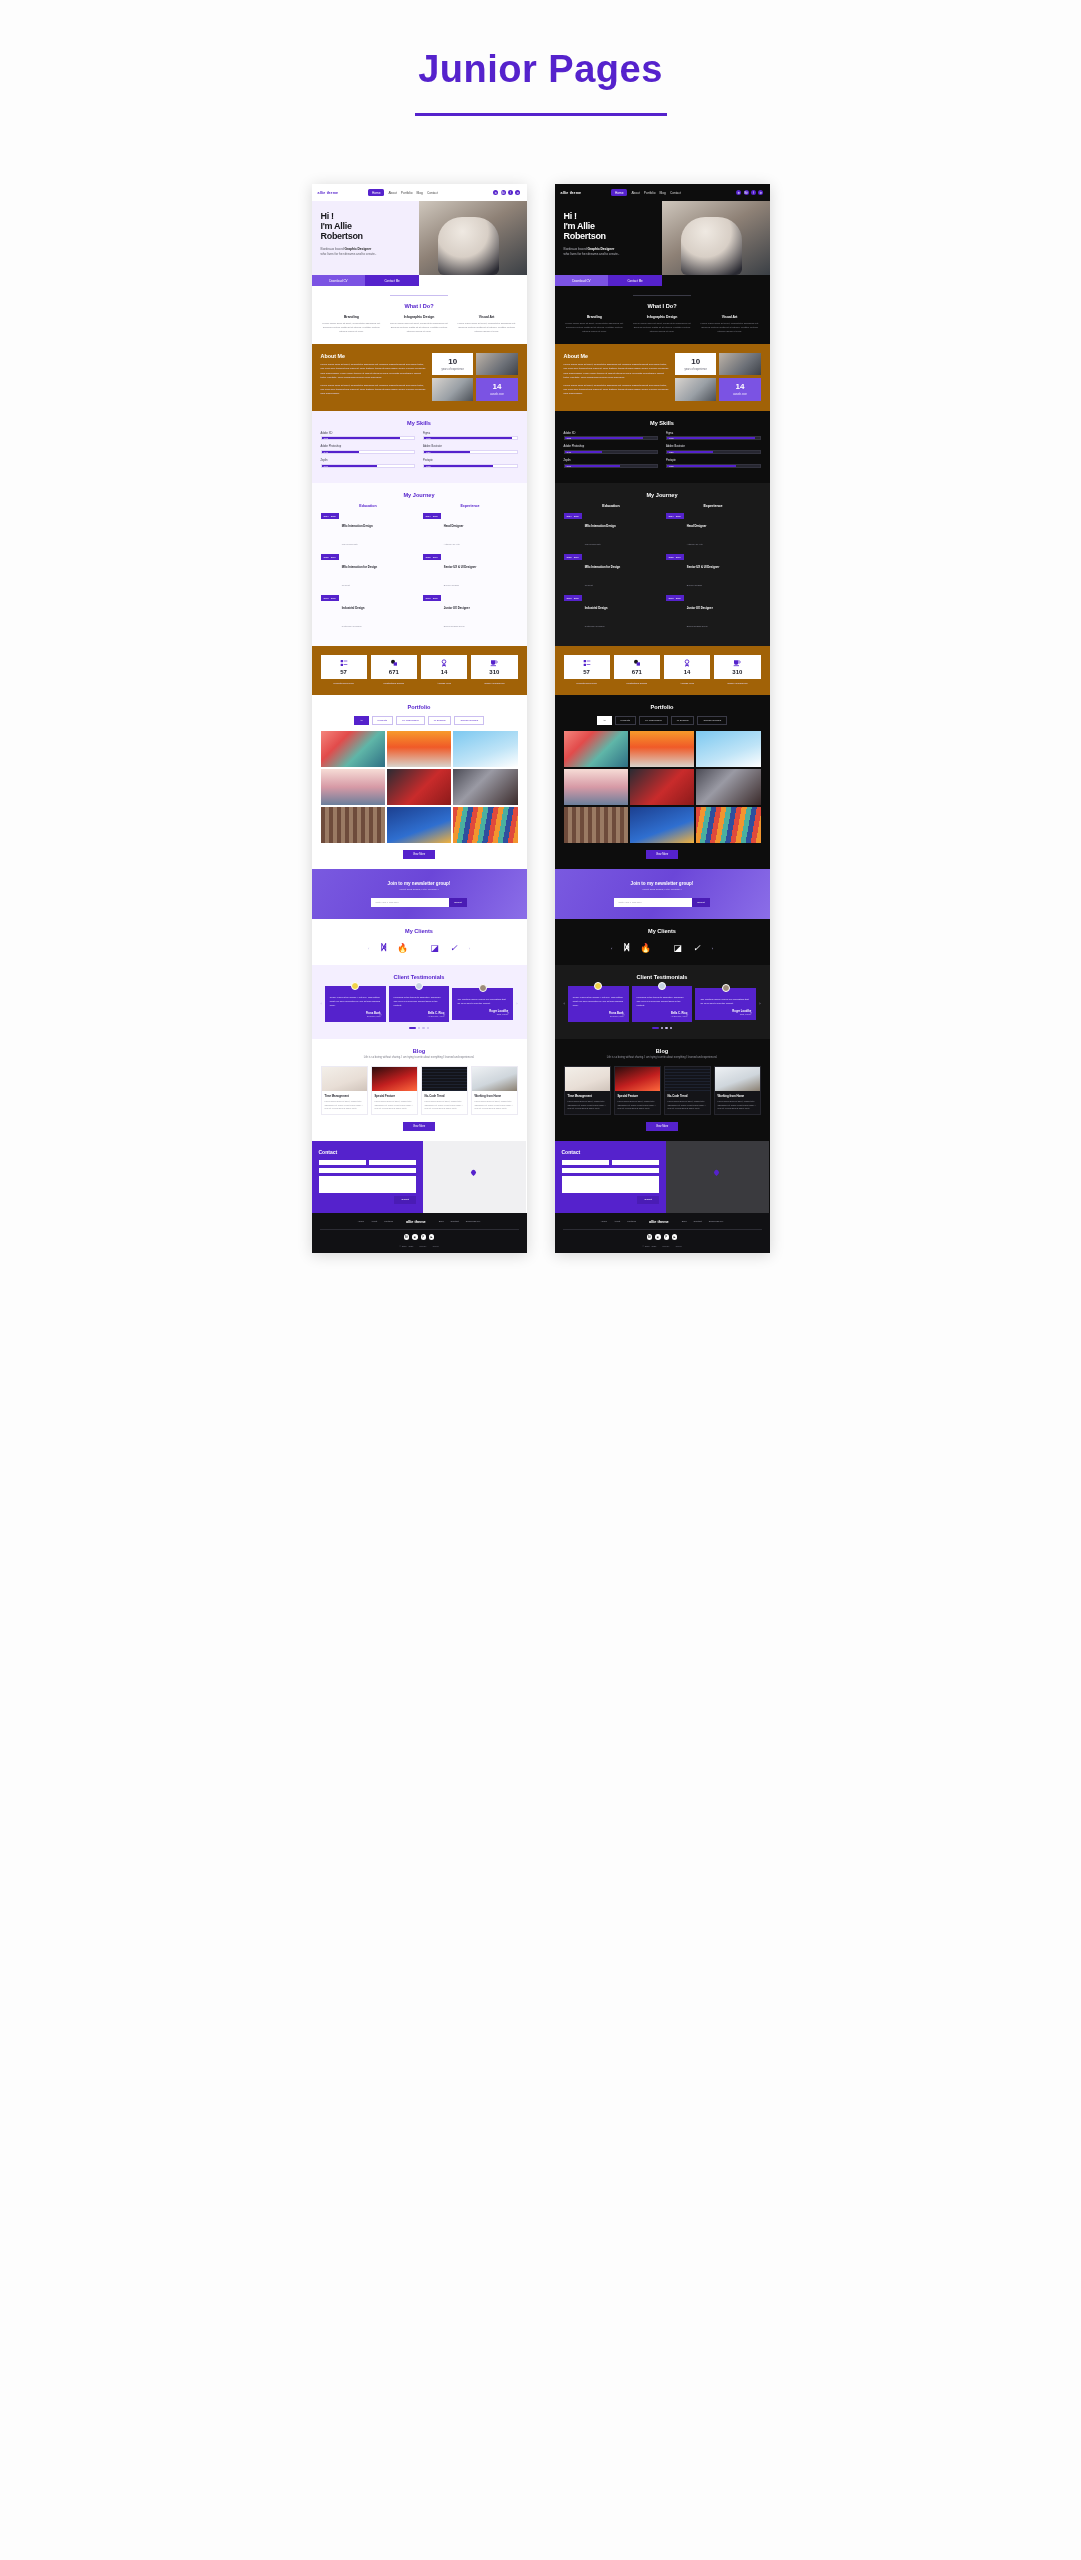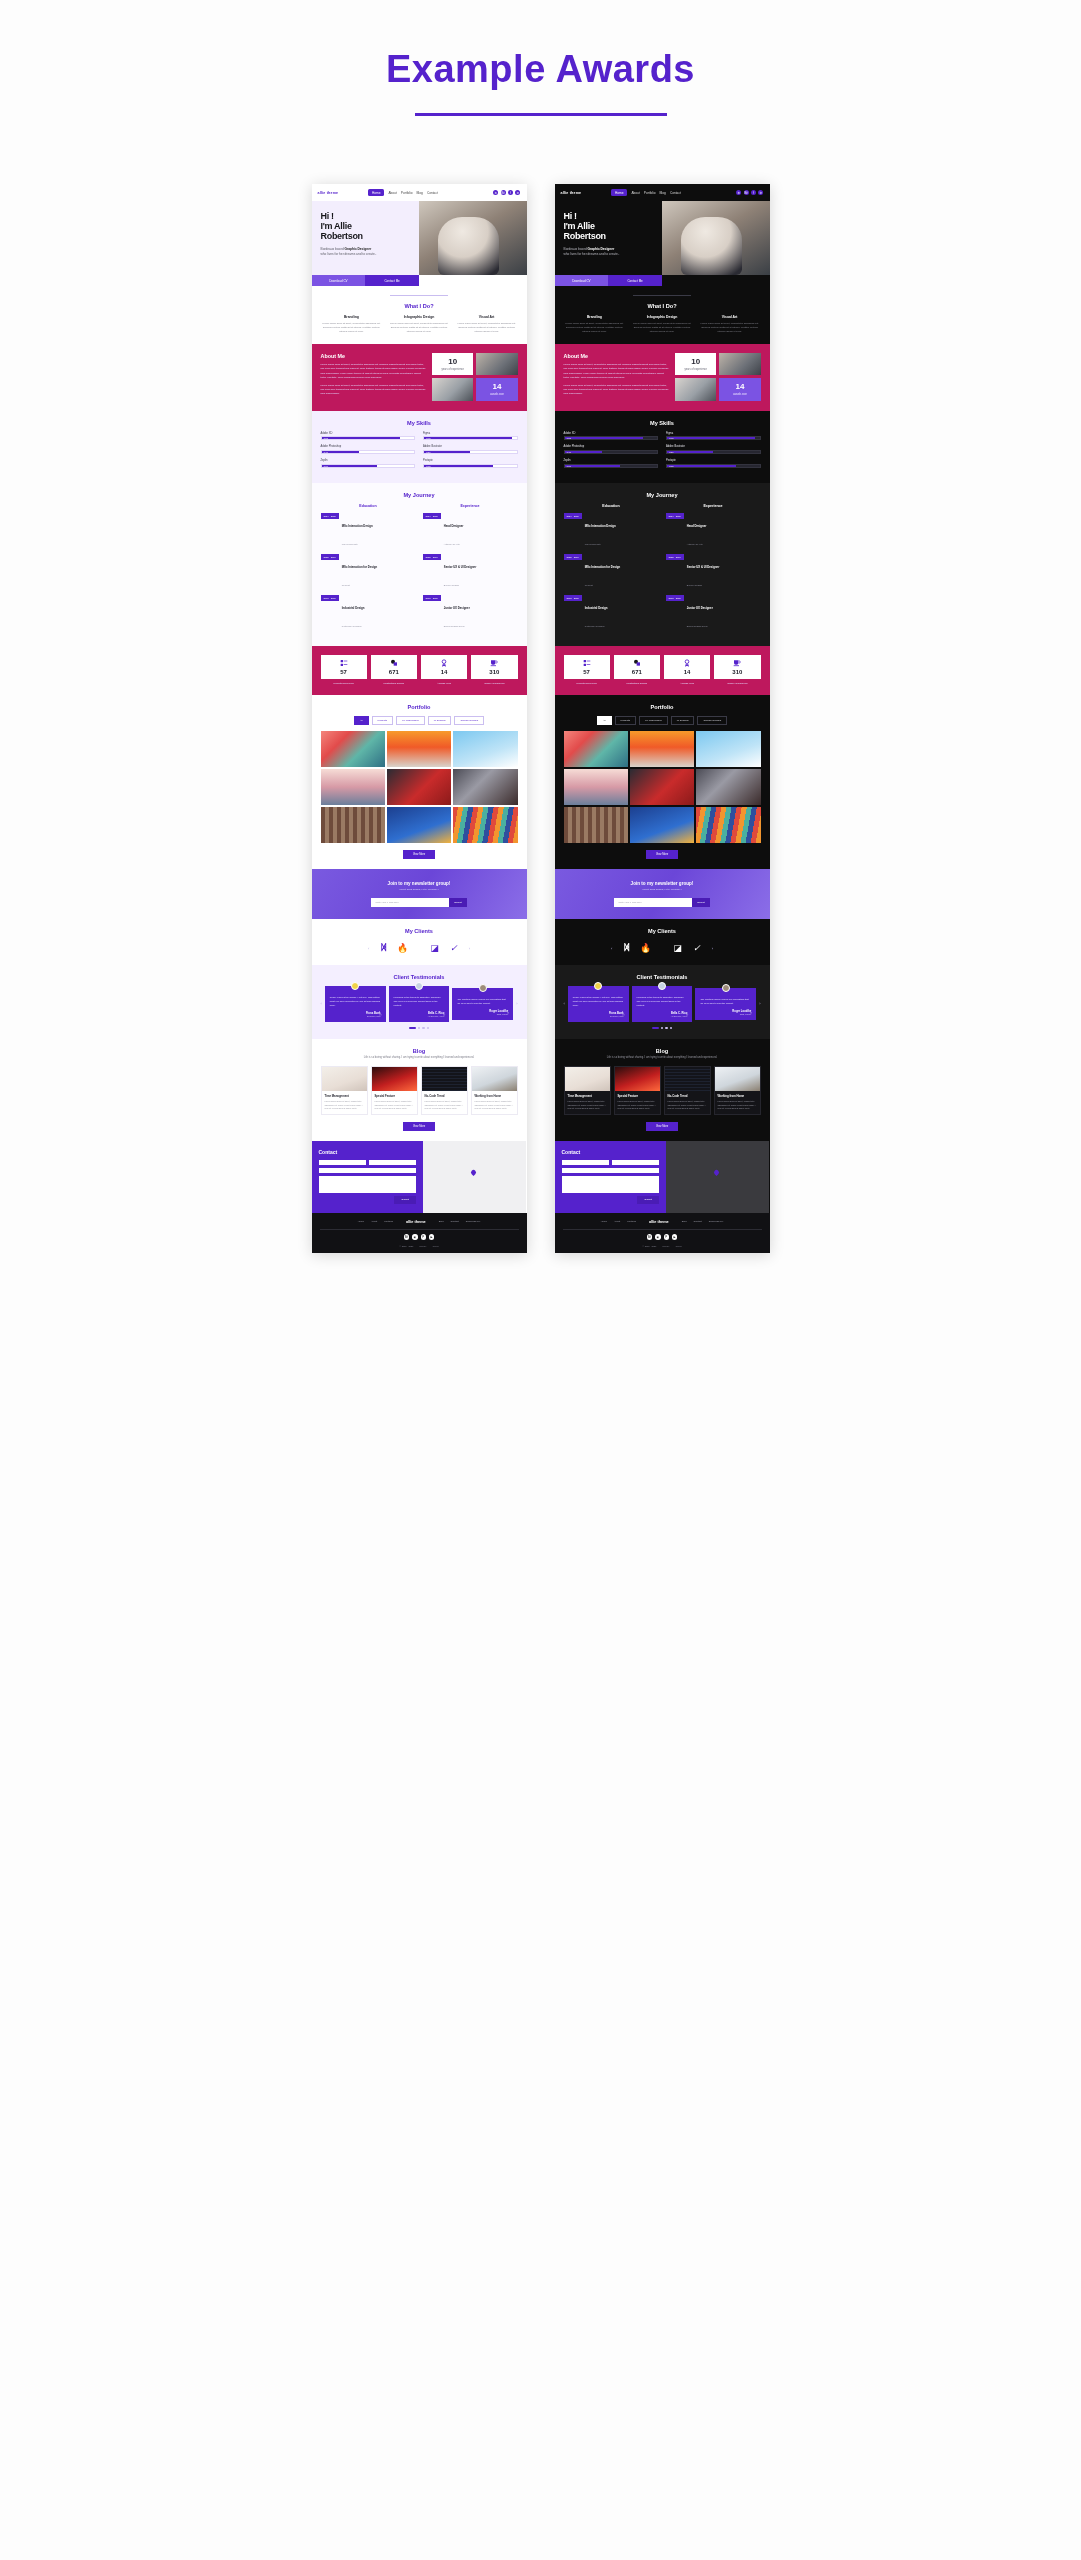--- a/index.html
+++ b/index.html
@@ -66,21 +66,21 @@
   .cta.b { background:#5522cc; }
 
   
   .sec { padding:9px 9px 10px; }
   .light .sec.white { background:#fff; }
   .dark .sec.white { background:#0d0d0d; }
   .light .sec.lilac { background:#f4efff; }
   .dark .sec.lilac { background:#0d0d0d; }
   .light .sec.grey { background:#fcfbff; }
   .dark .sec.grey { background:#1a1a1a; }
-  .sec.purple { background:#be185d; }
+  .sec.purple { background:#a16207; }
   .sec-h { text-align:center; font-size:5.6px; font-weight:700; color:#5522cc; margin-bottom:6px; }
   .dark .sec-h { color:#fff; }
   .sec-sub { text-align:center; font-size:2.6px; color:#7a7a86; margin:-4px 0 7px; }
   .dark .sec-sub { color:#9a9aa4; }
 
   .rule-line { width:58px; height:.8px; background:#c9bdf0; margin:0 auto 7px; }
 
   .cols3 { display:flex; gap:6px; }
   .col { flex:1; text-align:center; }
   .col-h { font-size:3.4px; font-weight:700; color:#1d1d26; margin-bottom:3px; }
@@ -197,21 +197,21 @@
   .f-logo { font-size:3.8px; font-weight:700; color:#fff; margin:0 6px; }
   .f-rule { height:.4px; background:#2c2c34; margin:5px 0 5px; }
   .f-soc { display:flex; justify-content:center; gap:3px; }
   .f-s { width:5.4px; height:5.4px; border-radius:50%; background:#fff; color:#111; font-size:2.8px; display:flex; align-items:center; justify-content:center; }
   .f-copy { text-align:center; font-size:2.2px; color:#7b7b88; margin-top:5px; }
   .f-copy span { margin:0 3px; }
 </style>
 </head>
 <body>
 
-<div class="page-title">Example Awards</div>
+<div class="page-title">Junior Pages</div>
 <div class="title-rule"></div>
 
 <div class="mockups">
 
   <div class="mock light">
     <div class="nav">
       <div class="logo">allie theme</div>
       <div class="nav-links">
         <span class="nav-link active">Home</span>
         <span class="nav-link">About</span>

